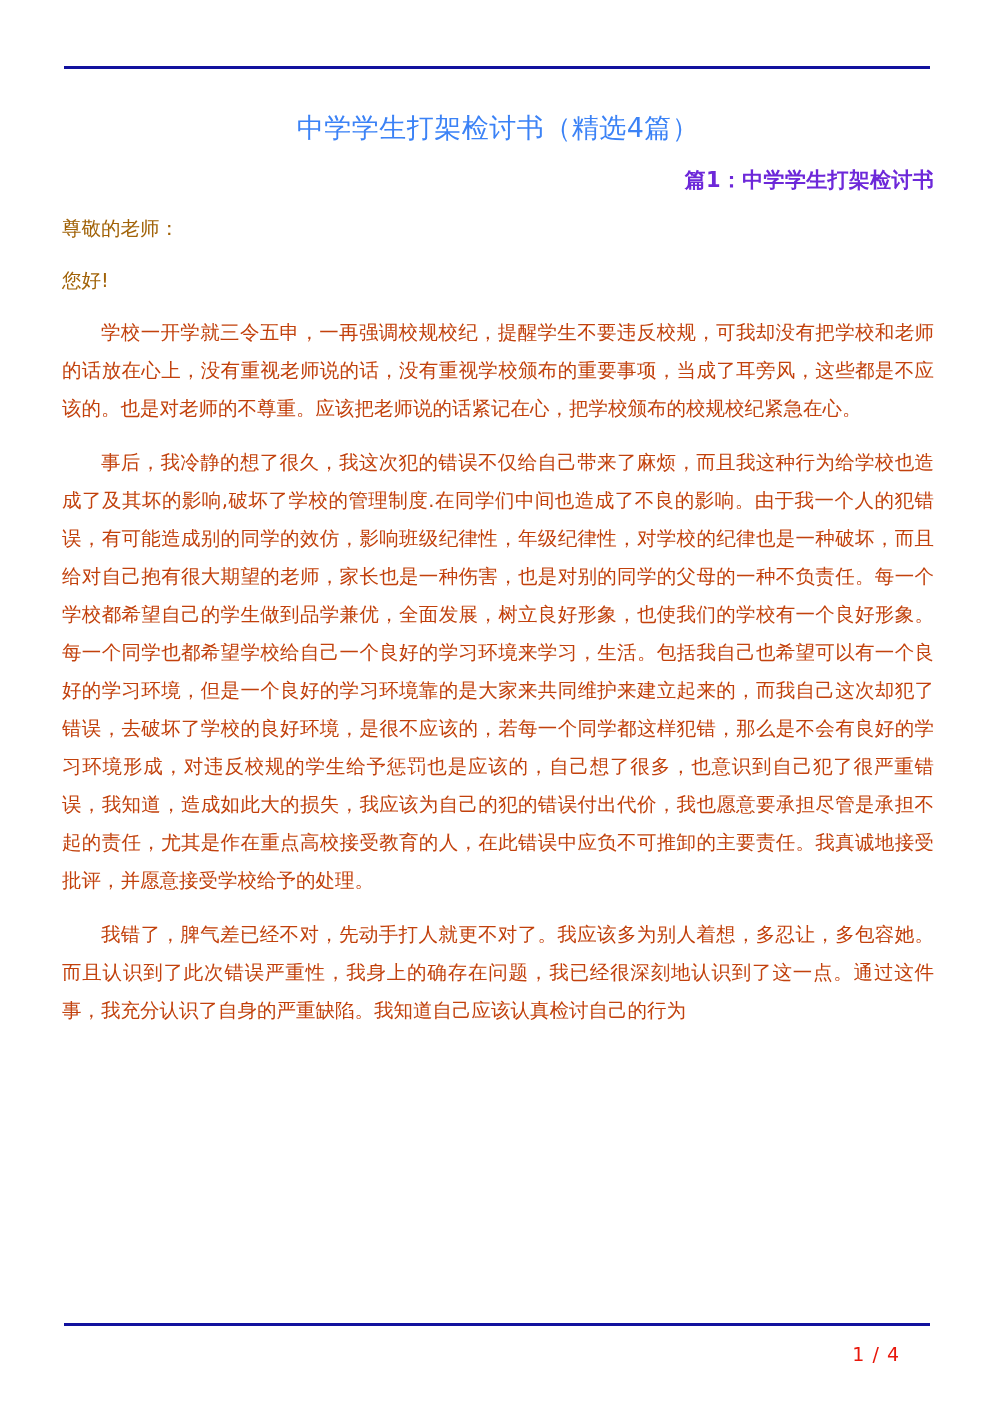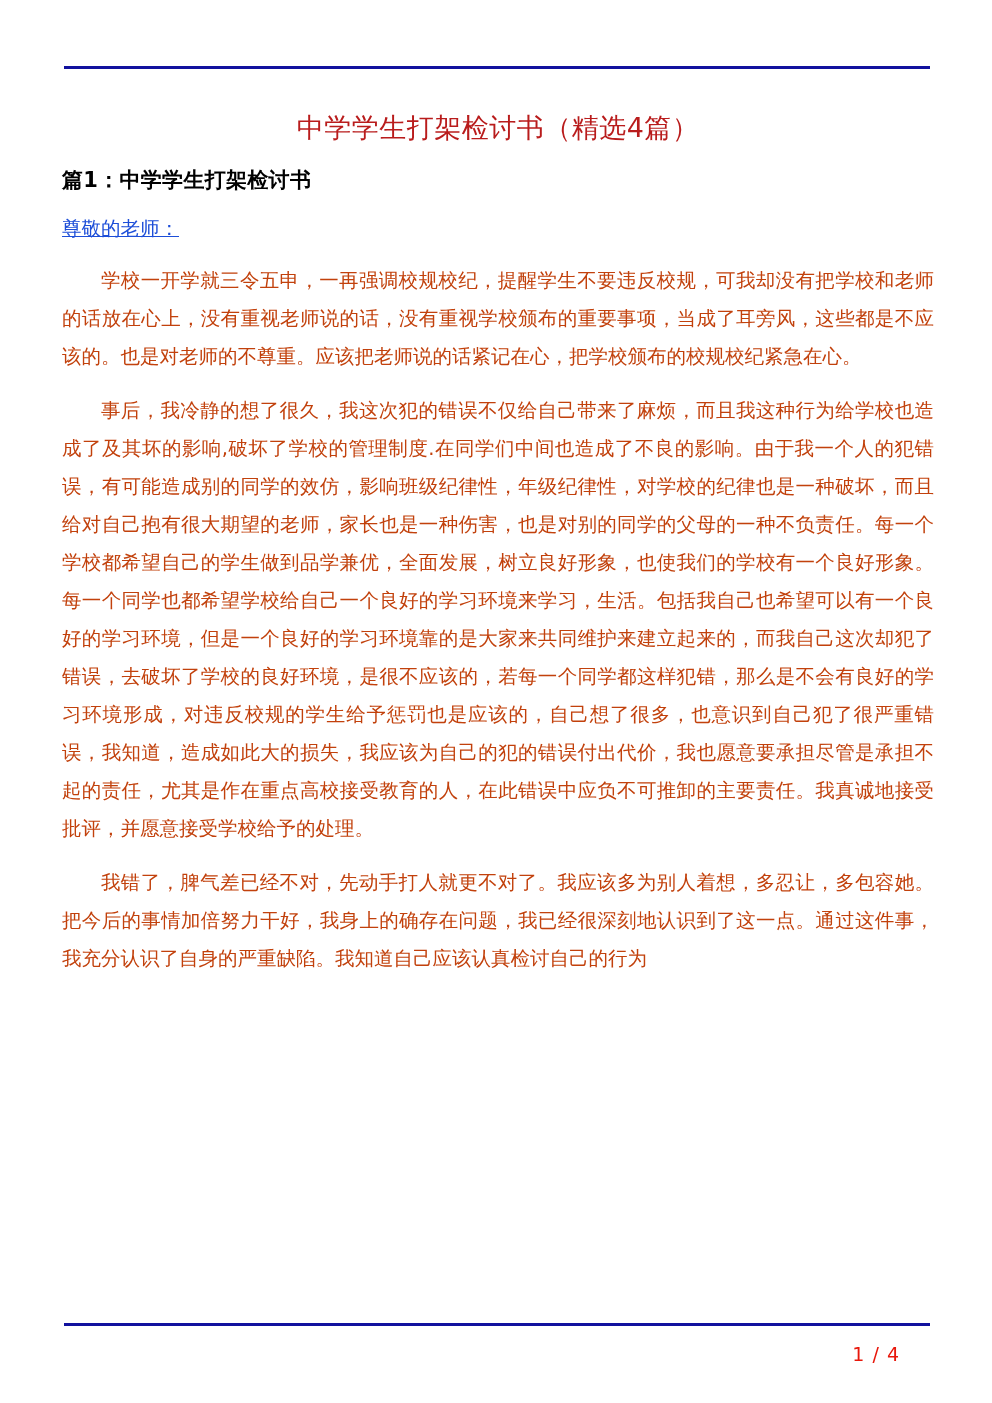--- a/index.html
+++ b/index.html
@@ -32,52 +32,52 @@
     position: absolute;
     top: 108px;
     left: 62px;
     width: 872px;
   }
   .doc-title {
     font-size: 27px;
     line-height: 40px;
     text-align: center;
     font-weight: normal;
-    color: #b91c1c;
+    color: #3b82f6;
     margin: 0 0 12px 0;
     letter-spacing: 0.5px;
   }
   .section-heading {
     font-size: 21px;
     line-height: 32px;
     font-weight: bold;
-    color: #000000;
+    color: #6d28d9;
     margin: 16px 0 14px 0;
     letter-spacing: 0.3px;
+    text-align: right;
   }
   p.body-para {
     font-size: 19.5px;
     line-height: 38px;
     margin: 0 0 16px 0;
     text-align: justify;
     text-justify: inter-ideograph;
     color: #c2410c;
     letter-spacing: 0px;
     word-break: break-all;
   }
   p.body-para.indent {
     text-indent: 2em;
   }
   .salutation {
     font-size: 19.5px;
     line-height: 38px;
     margin: 12px 0 14px 0;
     text-indent: 0;
-    color: #1d4ed8;
-    text-decoration: underline;
+    color: #a16207;
   }
   .footer {
     position: absolute;
     left: 64px;
     bottom: 36px;
     width: 866px;
   }
   .footer-rule {
     width: 866px;
     height: 3px;
@@ -101,28 +101,29 @@
   <div class="header-rule"></div>
 
   <div class="content">
 
     <h1 class="doc-title">中学学生打架检讨书（精选4篇）</h1>
 
     <h2 class="section-heading">篇1：中学学生打架检讨书</h2>
 
     <p class="salutation">尊敬的老师：</p>
 
+    <p class="salutation">您好!</p>
 
     <p class="body-para indent">学校一开学就三令五申，一再强调校规校纪，提醒学生不要违反校规，可我却没有把学校和老师的话放在心上，没有重视老师说的话，没有重视学校颁布的重要事项，当成了耳旁风，这些都是不应该的。也是对老师的不尊重。应该把老师说的话紧记在心，把学校颁布的校规校纪紧急在心。</p>
 
     <p class="body-para indent">事后，我冷静的想了很久，我这次犯的错误不仅给自己带来了麻烦，而且我这种行为给学校也造成了及其坏的影响,破坏了学校的管理制度.在同学们中间也造成了不良的影响。由于我一个人的犯错误，有可能造成别的同学的效仿，影响班级纪律性，年级纪律性，对学校的纪律也是一种破坏，而且给对自己抱有很大期望的老师，家长也是一种伤害，也是对别的同学的父母的一种不负责任。每一个学校都希望自己的学生做到品学兼优，全面发展，树立良好形象，也使我们的学校有一个良好形象。每一个同学也都希望学校给自己一个良好的学习环境来学习，生活。包括我自己也希望可以有一个良好的学习环境，但是一个良好的学习环境靠的是大家来共同维护来建立起来的，而我自己这次却犯了错误，去破坏了学校的良好环境，是很不应该的，若每一个同学都这样犯错，那么是不会有良好的学习环境形成，对违反校规的学生给予惩罚也是应该的，自己想了很多，也意识到自己犯了很严重错误，我知道，造成如此大的损失，我应该为自己的犯的错误付出代价，我也愿意要承担尽管是承担不起的责任，尤其是作在重点高校接受教育的人，在此错误中应负不可推卸的主要责任。我真诚地接受批评，并愿意接受学校给予的处理。</p>
 
 
 
-    <p class="body-para indent">我错了，脾气差已经不对，先动手打人就更不对了。我应该多为别人着想，多忍让，多包容她。把今后的事情加倍努力干好，我身上的确存在问题，我已经很深刻地认识到了这一点。通过这件事，我充分认识了自身的严重缺陷。我知道自己应该认真检讨自己的行为</p>
+    <p class="body-para indent">我错了，脾气差已经不对，先动手打人就更不对了。我应该多为别人着想，多忍让，多包容她。而且认识到了此次错误严重性，我身上的确存在问题，我已经很深刻地认识到了这一点。通过这件事，我充分认识了自身的严重缺陷。我知道自己应该认真检讨自己的行为</p>
 
   </div>
 
   <div class="footer">
     <div class="footer-rule"></div>
     <div class="footer-page">1 / 4</div>
   </div>
 
 </div>
 

